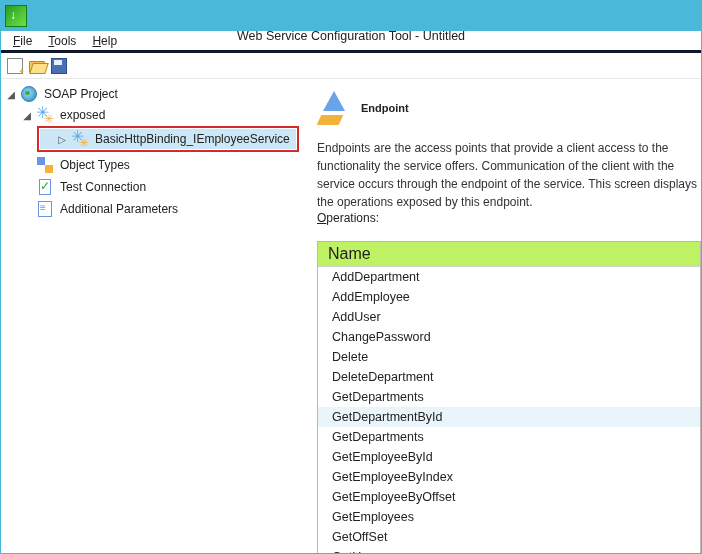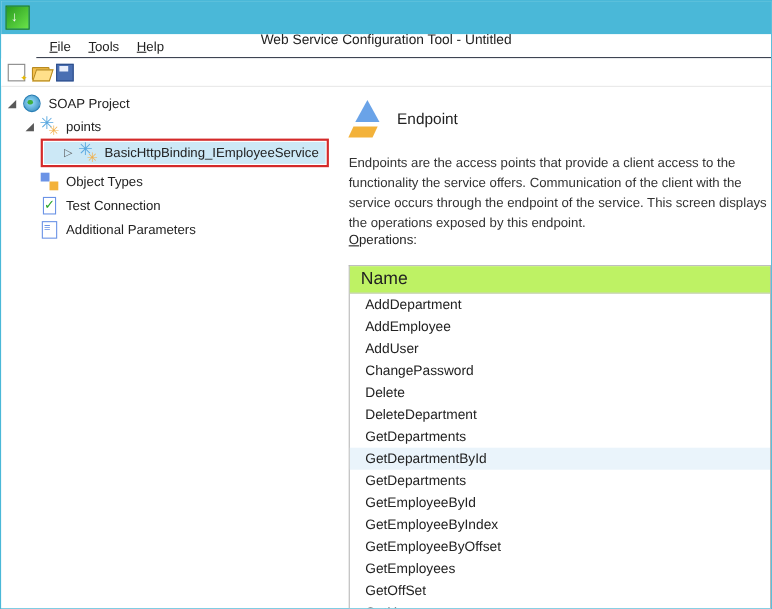--- a/index.html
+++ b/index.html
@@ -5,21 +5,21 @@
 * { box-sizing: border-box; margin: 0; padding: 0; }
 body { font-family: "Segoe UI", Tahoma, sans-serif; font-size: 12px; color: #222; background: #fff; width: 702px; height: 554px; overflow: hidden; border: 1px solid #4ab8d8; }
 
 
 .titlebar { height: 30px; background: #4ab8d8; display: flex; align-items: center; position: relative; }
 .titlebar .sysicon { width: 22px; height: 22px; margin: 0 4px; background: linear-gradient(135deg,#2a9b1e,#6ae44a); border: 1px solid #1b7a13; position: relative; }
 .titlebar .sysicon::after { content: "↓"; color: #fff; font-size: 12px; position: absolute; left: 4px; top: 2px; }
 .titlebar .title { position: absolute; left: 50%; transform: translateX(-50%); font-size: 12.5px; color: #222; margin-top: 39px; }
 
 
-.menubar { height: 22px; background: #fff; display: flex; align-items: center; padding: 0 6px; gap: 4px; border-bottom: 1px solid #0f172a; margin-left: 32px; }
+.menubar { height: 22px; background: #fff; display: flex; align-items: center; padding: 0 6px; gap: 4px; border-bottom: 3px solid #0f172a; }
 .menubar span { padding: 2px 6px; cursor: default; }
 .menubar span u { text-decoration: underline; }
 
 
 .toolbar { height: 26px; background: #fff; display: flex; align-items: center; padding: 0 6px; gap: 6px; border-bottom: 1px solid #e8e8e8; }
 .ticon { width: 16px; height: 16px; display: inline-block; }
 .icon-new { background: #fff; border: 1px solid #888; position: relative; }
 .icon-new::after { content: "✦"; font-size: 8px; color: #e6b800; position: absolute; right: -3px; bottom: -3px; }
 .icon-open { position: relative; }
 .icon-open::before { content: ""; position: absolute; left: 0; top: 3px; width: 14px; height: 10px; background: #f6c14e; border: 1px solid #b88a1f; border-radius: 1px; }
@@ -60,21 +60,21 @@
 .icon-test::after { content: "✓"; color: #2aa52a; font-size: 12px; position: absolute; left: 3px; top: 0; }
 .icon-params { position: relative; }
 .icon-params::before { content: ""; position: absolute; width: 12px; height: 14px; left: 1px; top: 0; background: #fff; border: 1px solid #6b93e6; }
 .icon-params::after { content: "≡"; color: #6b93e6; font-size: 10px; position: absolute; left: 3px; top: 1px; }
 
 
 .heading { display: flex; align-items: center; gap: 10px; margin-bottom: 14px; }
 .bigicon { width: 34px; height: 34px; position: relative; }
 .bigicon::before { content: ""; position: absolute; left: 6px; top: 0; width: 0; height: 0; border-left: 11px solid transparent; border-right: 11px solid transparent; border-bottom: 20px solid #6aa3e8; }
 .bigicon::after { content: ""; position: absolute; left: 2px; bottom: 0; width: 22px; height: 10px; background: #f3b23a; transform: skewX(-25deg); }
-.heading h2 { font-size: 14px; font-weight: 400; color: #222; }
+.heading h2 { font-size: 11px; font-weight: 700; color: #222; }
 .desc { font-size: 12px; color: #333; line-height: 1.5; max-width: 380px; }
 .oplabel { font-size: 12px; margin-bottom: 16px; }
 .oplabel u { text-decoration: underline; }
 .optable { border: 1px solid #b8b8b8; border-bottom: none; background: #fff; }
 .optable .hdr { background: #bef264; border-bottom: 1px solid #d0d0d0; padding: 3px 10px; font-size: 16px; }
 .optable .oprow { padding: 2px 14px; font-size: 12.5px; height: 20px; display: flex; align-items: center; }
 .optable .oprow.sel { background: #eaf4fb; }
 </style>
 </head>
 <body>
@@ -103,21 +103,21 @@
         <div class="row">
           <span class="tw">◢</span>
           <span class="nicon icon-world"></span>
           <span class="lbl">SOAP Project</span>
         </div>
         <ul>
           <li>
             <div class="row indent-1">
               <span class="tw">◢</span>
               <span class="nicon icon-gear"></span>
-              <span class="lbl">points</span>
+              <span class="lbl">exposed</span>
             </div>
             <ul>
               <li>
                 <div class="selected-wrap">
                   <div class="row indent-3b" style="background:#cce8f6;">
                     <span class="tw">▷</span>
                     <span class="nicon icon-gear"></span>
                     <span class="lbl">BasicHttpBinding_IEmployeeService</span>
                   </div>
                 </div>

